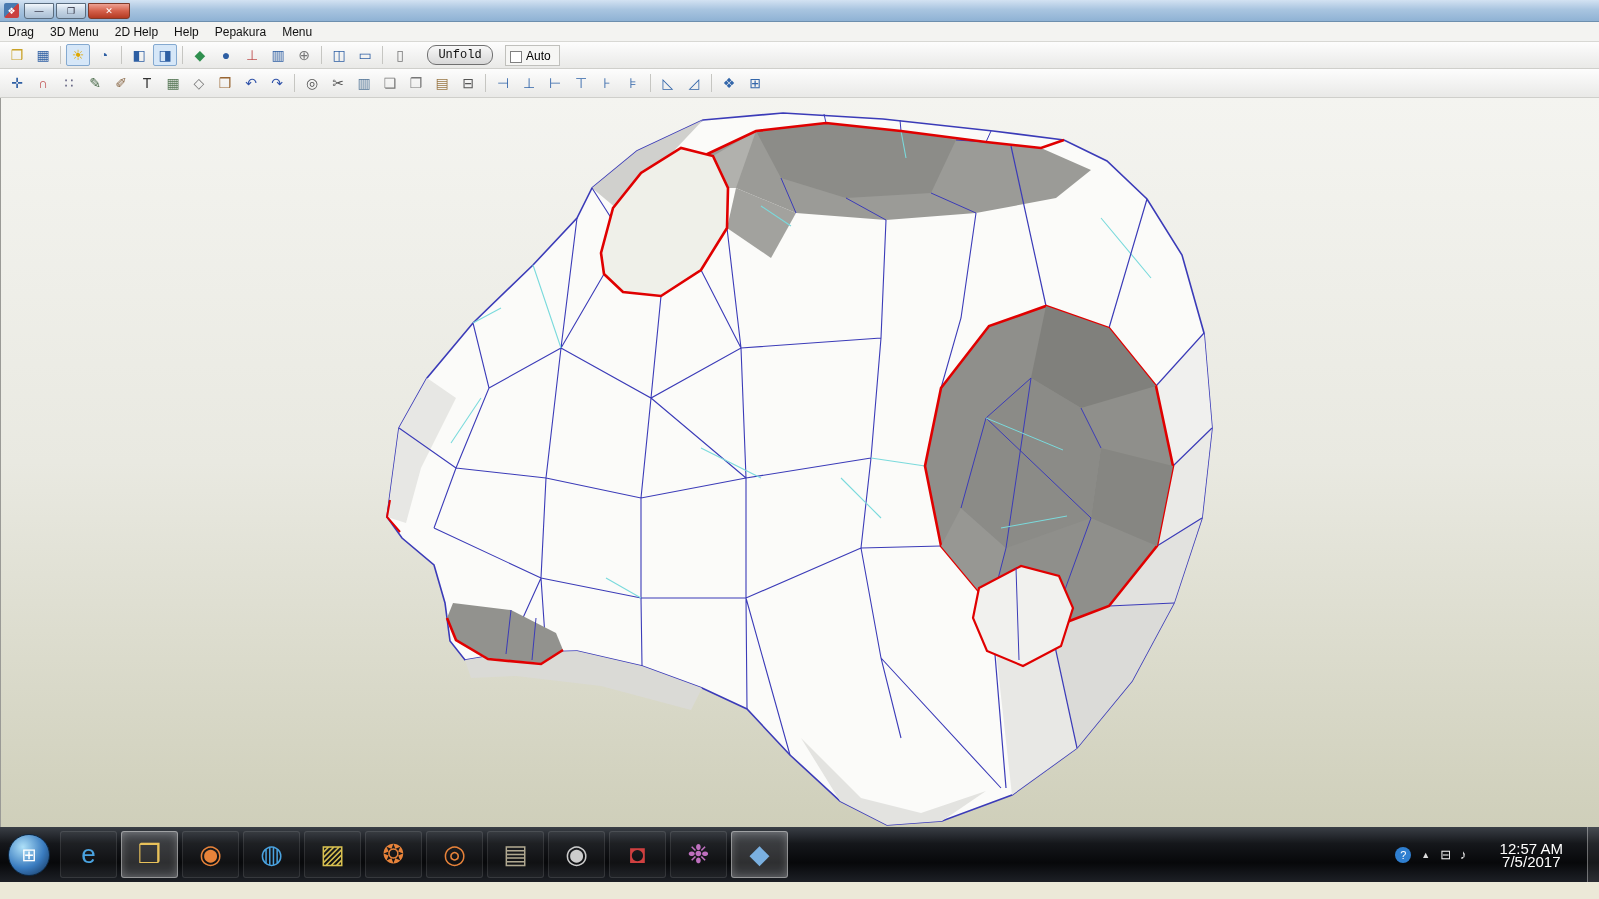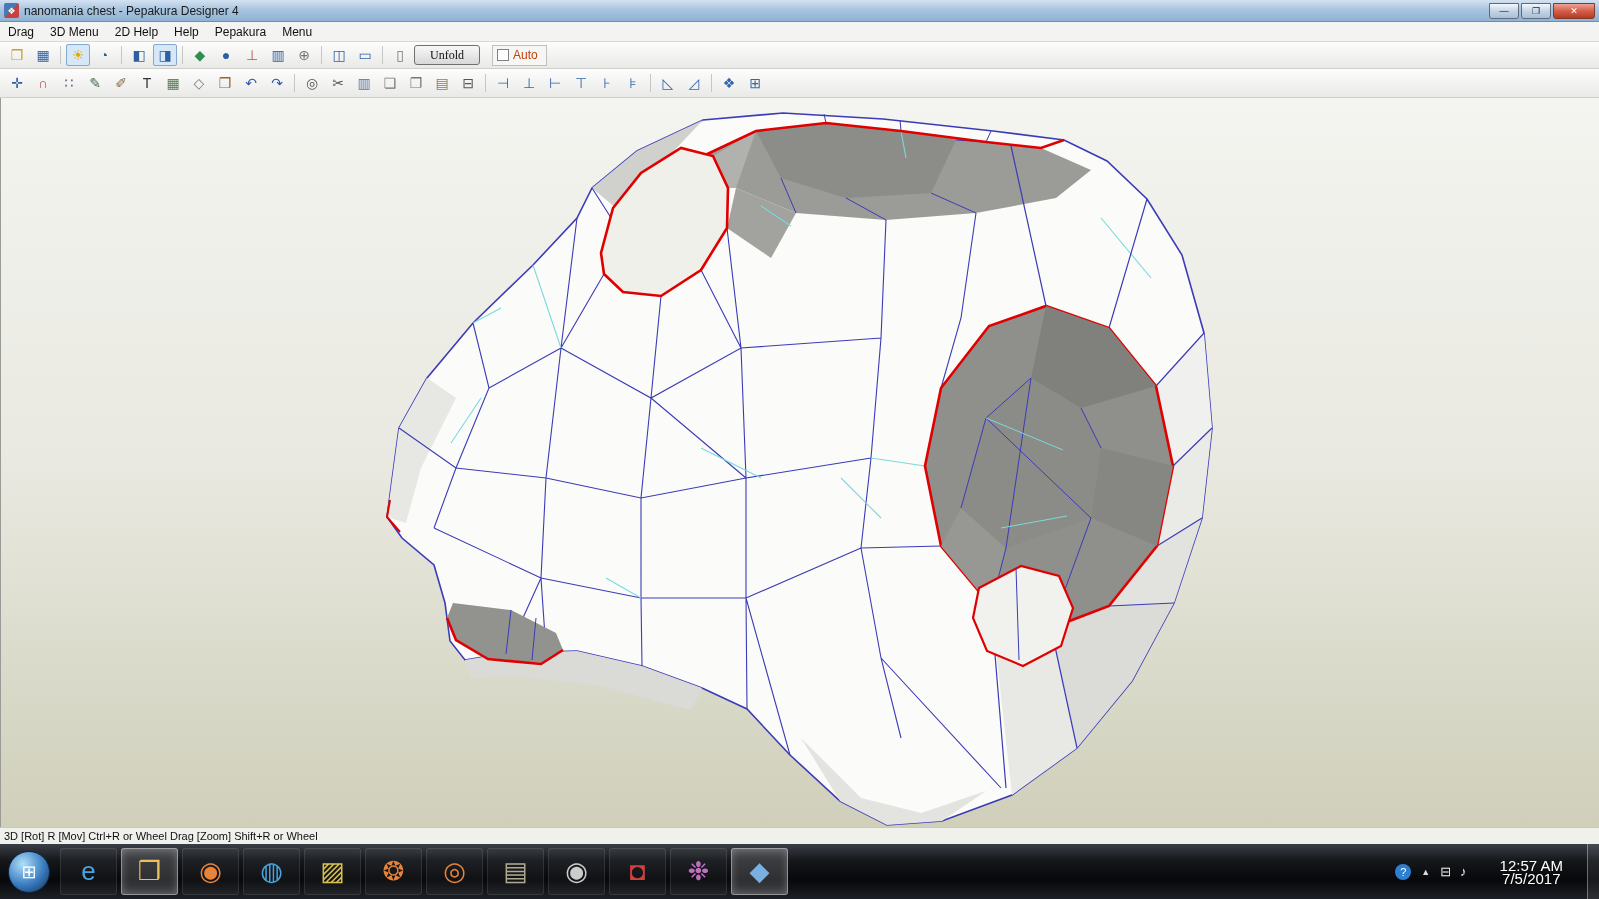--- a/index.html
+++ b/index.html
@@ -25,24 +25,24 @@
 
   
   .toolbar { display:flex; align-items:center; background:linear-gradient(#fdfdfd,#e9e9e7); border-bottom:1px solid #cfcfcb; padding-left:4px; }
   .toolbar.row1 { height:27px; flex:0 0 27px; }
   .toolbar.row2 { height:29px; flex:0 0 29px; }
   .icon-strip { display:flex; align-items:center; }
   .tool { width:24px; height:22px; margin:0 1px; border:1px solid transparent; border-radius:2px;
     display:flex; align-items:center; justify-content:center; font-size:14px; }
   .tool.pressed { background:#d6e7f8; border-color:#84a9d0; }
   .sep { width:1px; height:18px; background:#c6c6c2; margin:0 4px; }
-  .unfold-btn { margin-left:1px; width:66px; height:20px; font-size:12px; font-family:Liberation Serif, serif;
-    border:1px solid #707070; border-radius:3px; background:linear-gradient(#f8f8f8,#d8d8d8); color:#111; }
-  .auto-box { display:flex; align-items:center; gap:4px; margin-left:12px; border:1px solid #c0c0bc; background:#f6f6f4;
-    padding:2px 8px 2px 4px; height:21px; font-size:12px; color:#c2410c; }
+  .unfold-btn { margin-left:14px; width:66px; height:20px; font-size:12px; font-family:Liberation Mono, monospace;
+    border:1px solid #707070; border-radius:9px; background:linear-gradient(#f8f8f8,#d8d8d8); color:#111; }
+  .auto-box { display:flex; align-items:flex-end; gap:4px; margin-left:12px; border:1px solid #c0c0bc; background:#f6f6f4;
+    padding:2px 8px 2px 4px; height:21px; font-size:12px; color:#000000; }
   .checkbox { width:12px; height:12px; border:1px solid #808080; background:#fff; }
 
   
   .viewport { flex:0 0 729px; height:729px; position:relative; border-left:1px solid #9a9a96; overflow:hidden; }
   .viewport svg { display:block; }
 
   
   .statusbar { height:17px; flex:0 0 17px; background:#f0f0ed; border-top:1px solid #c8c8c4; font-size:11px; color:#111;
     display:flex; align-items:center; padding-left:4px; }
 
@@ -66,21 +66,20 @@
   .clock { text-align:center; font-size:15px; line-height:13px; color:#fff; margin:0 24px; }
   .show-desktop { width:12px; height:55px; border-left:1px solid rgba(255,255,255,0.35); background:rgba(255,255,255,0.07); }
 </style>
 </head>
 <body>
 
 <div class="window">
 
   <div class="titlebar">
     <div class="app-icon">❖</div>
-    <span class="title">nanomania chest - Pepakura Designer 4</span>
     <div class="win-controls">
       <div class="wbtn">—</div>
       <div class="wbtn">❐</div>
       <div class="wbtn close">✕</div>
     </div>
   </div>
 
   <div class="menubar">
       <div class="menu-item">Drag</div>
       <div class="menu-item">3D Menu</div>
@@ -248,23 +247,20 @@
         <path d="M600,155 L612,110 L640,75 L680,50 L712,58 L727,90 L726,130 L700,172 L660,198 L622,194 L603,176 Z" fill="#eff0e9" stroke="#e00000" stroke-width="2.6"></path>
 
         <path d="M452,505 L510,512 L555,535 L562,552 L540,565 L487,560 L455,542 L446,520 Z" fill="#92928e"></path>
         <path d="M510,512 L505,556 M535,520 L531,562" fill="none" stroke="#3b3bb8" stroke-width="1"></path>
         <path d="M446,520 L455,542 L487,561 L540,566 L562,552" fill="none" stroke="#e00000" stroke-width="2.6"></path>
         <path d="M389,402 L386,419 L399,434" fill="none" stroke="#e00000" stroke-width="2"></path>
       </g>
     </svg>
   </div>
 
-  <div class="statusbar">
-    <span>3D [Rot] R [Mov] Ctrl+R or Wheel Drag [Zoom] Shift+R or Wheel</span>
-  </div>
 
   <div class="taskbar">
     <div class="task-items">
         <div class="task orb">
           <span style="color: rgb(255, 255, 255);">⊞</span>
         </div>
         <div class="task">
           <span style="color: rgb(74, 163, 224);">e</span>
         </div>
         <div class="task active">

